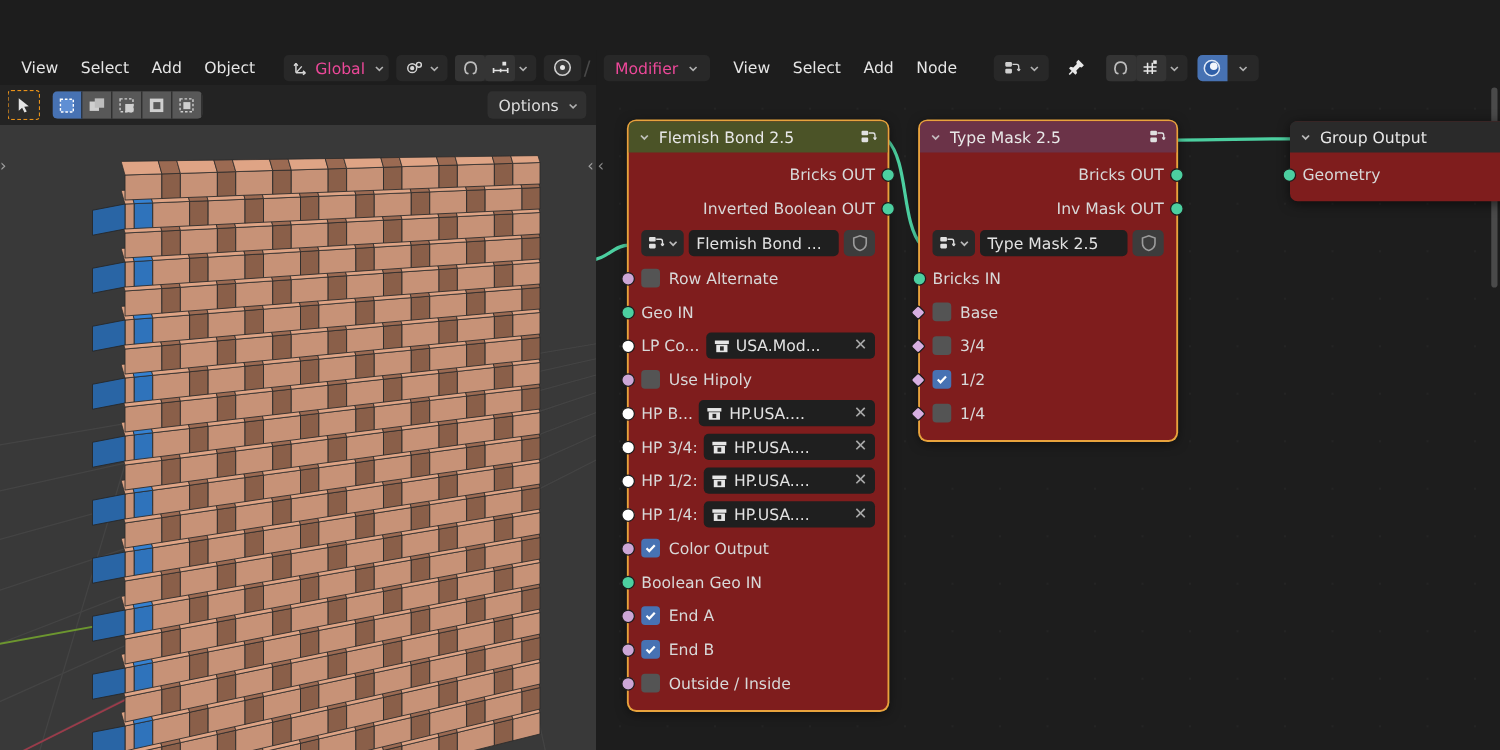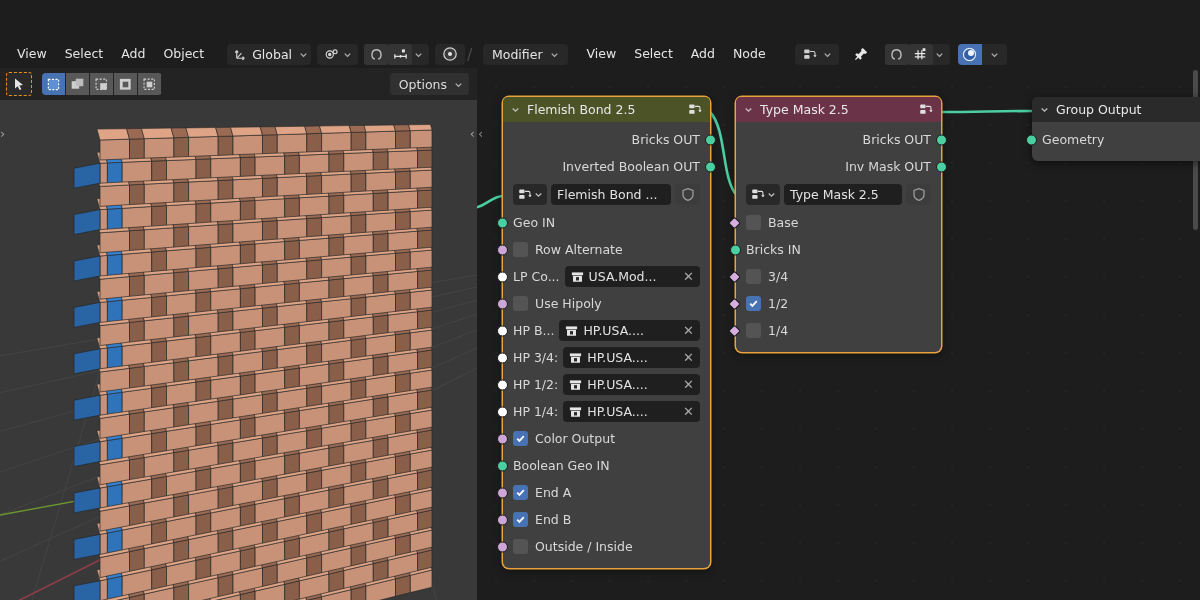--- a/index.html
+++ b/index.html
@@ -27,21 +27,21 @@
   }
   .menu-item {
     color: #e5e5e5; font-size: 12.5px; padding: 3px 9px; border-radius: 3px;
     white-space: nowrap; cursor: default; line-height: 16px;
   }
 
   .hdr-widget {
     display: flex; align-items: center; height: 21px; border-radius: 4px;
     background: #282828; margin-left: 6px; padding: 0 2px; cursor: default;
   }
-  .hdr-label { color: #e5e5e5; font-size: 12.5px; padding: 0 6px 0 4px; white-space: nowrap; }
+  .hdr-label { color: #ec4899; font-size: 12.5px; padding: 0 6px 0 4px; white-space: nowrap; }
   .chev { width: 11px; height: 11px; flex: 0 0 11px; opacity: .85; }
   .icon-btn {
     width: 24px; height: 21px; display: flex; align-items: center; justify-content: center;
     border-radius: 3px; cursor: default;
   }
   .icon-btn.active { background: #4772b3; }
   .icon-btn.sunken { background: #343434; }
   .seg { display: flex; align-items: center; background: #282828; border-radius: 4px; margin-left: 6px; height: 21px; }
   .divider-slash { color: #4a4a4a; font-size: 16px; margin: 0 2px; }
 
@@ -78,21 +78,21 @@
   }
   .ne-dots { position: absolute; inset: 0; opacity: .55;
     background-image: radial-gradient(#2a2a2a 1px, transparent 1px);
     background-size: 38px 38px; }
   .ne-arrow-l { position: absolute; left: 1px; top: 58px; color: #8a8a8a; font-size: 13px; }
   .ne-arrow-r { position: absolute; right: 2px; top: 15px; color: #8a8a8a; font-size: 13px; }
   .ne-scroll-v { position: absolute; right: 2px; top: 2px; width: 5px; height: 160px;
      background: #4a4a4a; border-radius: 3px; }
 
   .node {
-    position: absolute; border-radius: 6px; background: #404040;
+    position: absolute; border-radius: 6px; background: #7f1d1d;
     box-shadow: 0 2px 9px rgba(0,0,0,.55); overflow: visible;
   }
   .node.selected { box-shadow: 0 0 0 1.5px #e8a33d, 0 2px 9px rgba(0,0,0,.55); }
   .node-header {
     height: 25px; border-radius: 5px 5px 0 0; display: flex; align-items: center;
     padding: 0 7px; color: #e8e8e8; font-size: 12.5px;
   }
   .node-title { margin-left: 6px; flex: 1; white-space: nowrap; }
   .node-body { padding: 4px 0 8px 0; }
   .row { position: relative; height: 27px; display: flex; align-items: center; padding: 0 10px; }
@@ -1121,27 +1121,27 @@
               </div>
               <div class="id-name">Flemish Bond ...</div>
               <div class="id-shield">
                 <svg width="14" height="15" viewBox="0 0 14 15" fill="none" stroke="#9b9b9b" stroke-width="1.3">
                   <path d="M7 1.6 L12 3.4 L12 7.6 C12 10.5 9.6 12.6 7 13.4 C4.4 12.6 2 10.5 2 7.6 L2 3.4 Z"></path>
                 </svg>
               </div>
             </div>
           </div>
           <div class="row">
-            <span class="row-label">Geo IN</span>
-            <span class="sock in" style="background: rgb(76, 207, 160);"></span>
-          </div>
-          <div class="row">
             <span class="cbx"></span>
             <span class="row-label">Row Alternate</span>
             <span class="sock in" style="background: rgb(204, 166, 214);"></span>
+          </div>
+          <div class="row">
+            <span class="row-label">Geo IN</span>
+            <span class="sock in" style="background: rgb(76, 207, 160);"></span>
           </div>
           <div class="prop-row">
             <span class="prop-lbl">LP Co...</span>
             <div class="prop-field">
               <svg width="15" height="14" viewBox="0 0 16 15">
                 <rect x="2" y="2.6" width="12" height="3" fill="#e6e6e6"></rect>
                 <rect x="3.2" y="6.2" width="9.6" height="6.4" fill="#e6e6e6"></rect>
                 <rect x="6.4" y="7.6" width="3.2" height="3.6" fill="#2a2a2a"></rect>
               </svg>
               <span class="txt">USA.Mod...</span>
@@ -1281,27 +1281,27 @@
               </div>
               <div class="id-name">Type Mask 2.5</div>
               <div class="id-shield">
                 <svg width="14" height="15" viewBox="0 0 14 15" fill="none" stroke="#9b9b9b" stroke-width="1.3">
                   <path d="M7 1.6 L12 3.4 L12 7.6 C12 10.5 9.6 12.6 7 13.4 C4.4 12.6 2 10.5 2 7.6 L2 3.4 Z"></path>
                 </svg>
               </div>
             </div>
           </div>
           <div class="row">
+            <span class="row-label">Bricks IN</span>
+            <span class="sock in" style="background: rgb(76, 207, 160);"></span>
+          </div>
+          <div class="row">
             <span class="cbx"></span>
             <span class="row-label">Base</span>
             <span class="sock in diamond" style="background: rgb(214, 174, 224);"></span>
-          </div>
-          <div class="row">
-            <span class="row-label">Bricks IN</span>
-            <span class="sock in" style="background: rgb(76, 207, 160);"></span>
           </div>
           <div class="row">
             <span class="cbx"></span>
             <span class="row-label">3/4</span>
             <span class="sock in diamond" style="background: rgb(214, 174, 224);"></span>
           </div>
           <div class="row">
             <span class="cbx on">
               <svg viewBox="0 0 12 12" fill="none" stroke="#ffffff" stroke-width="1.9">
                 <path d="M2.4 6.2 L4.8 8.6 L9.6 3.4"></path>

